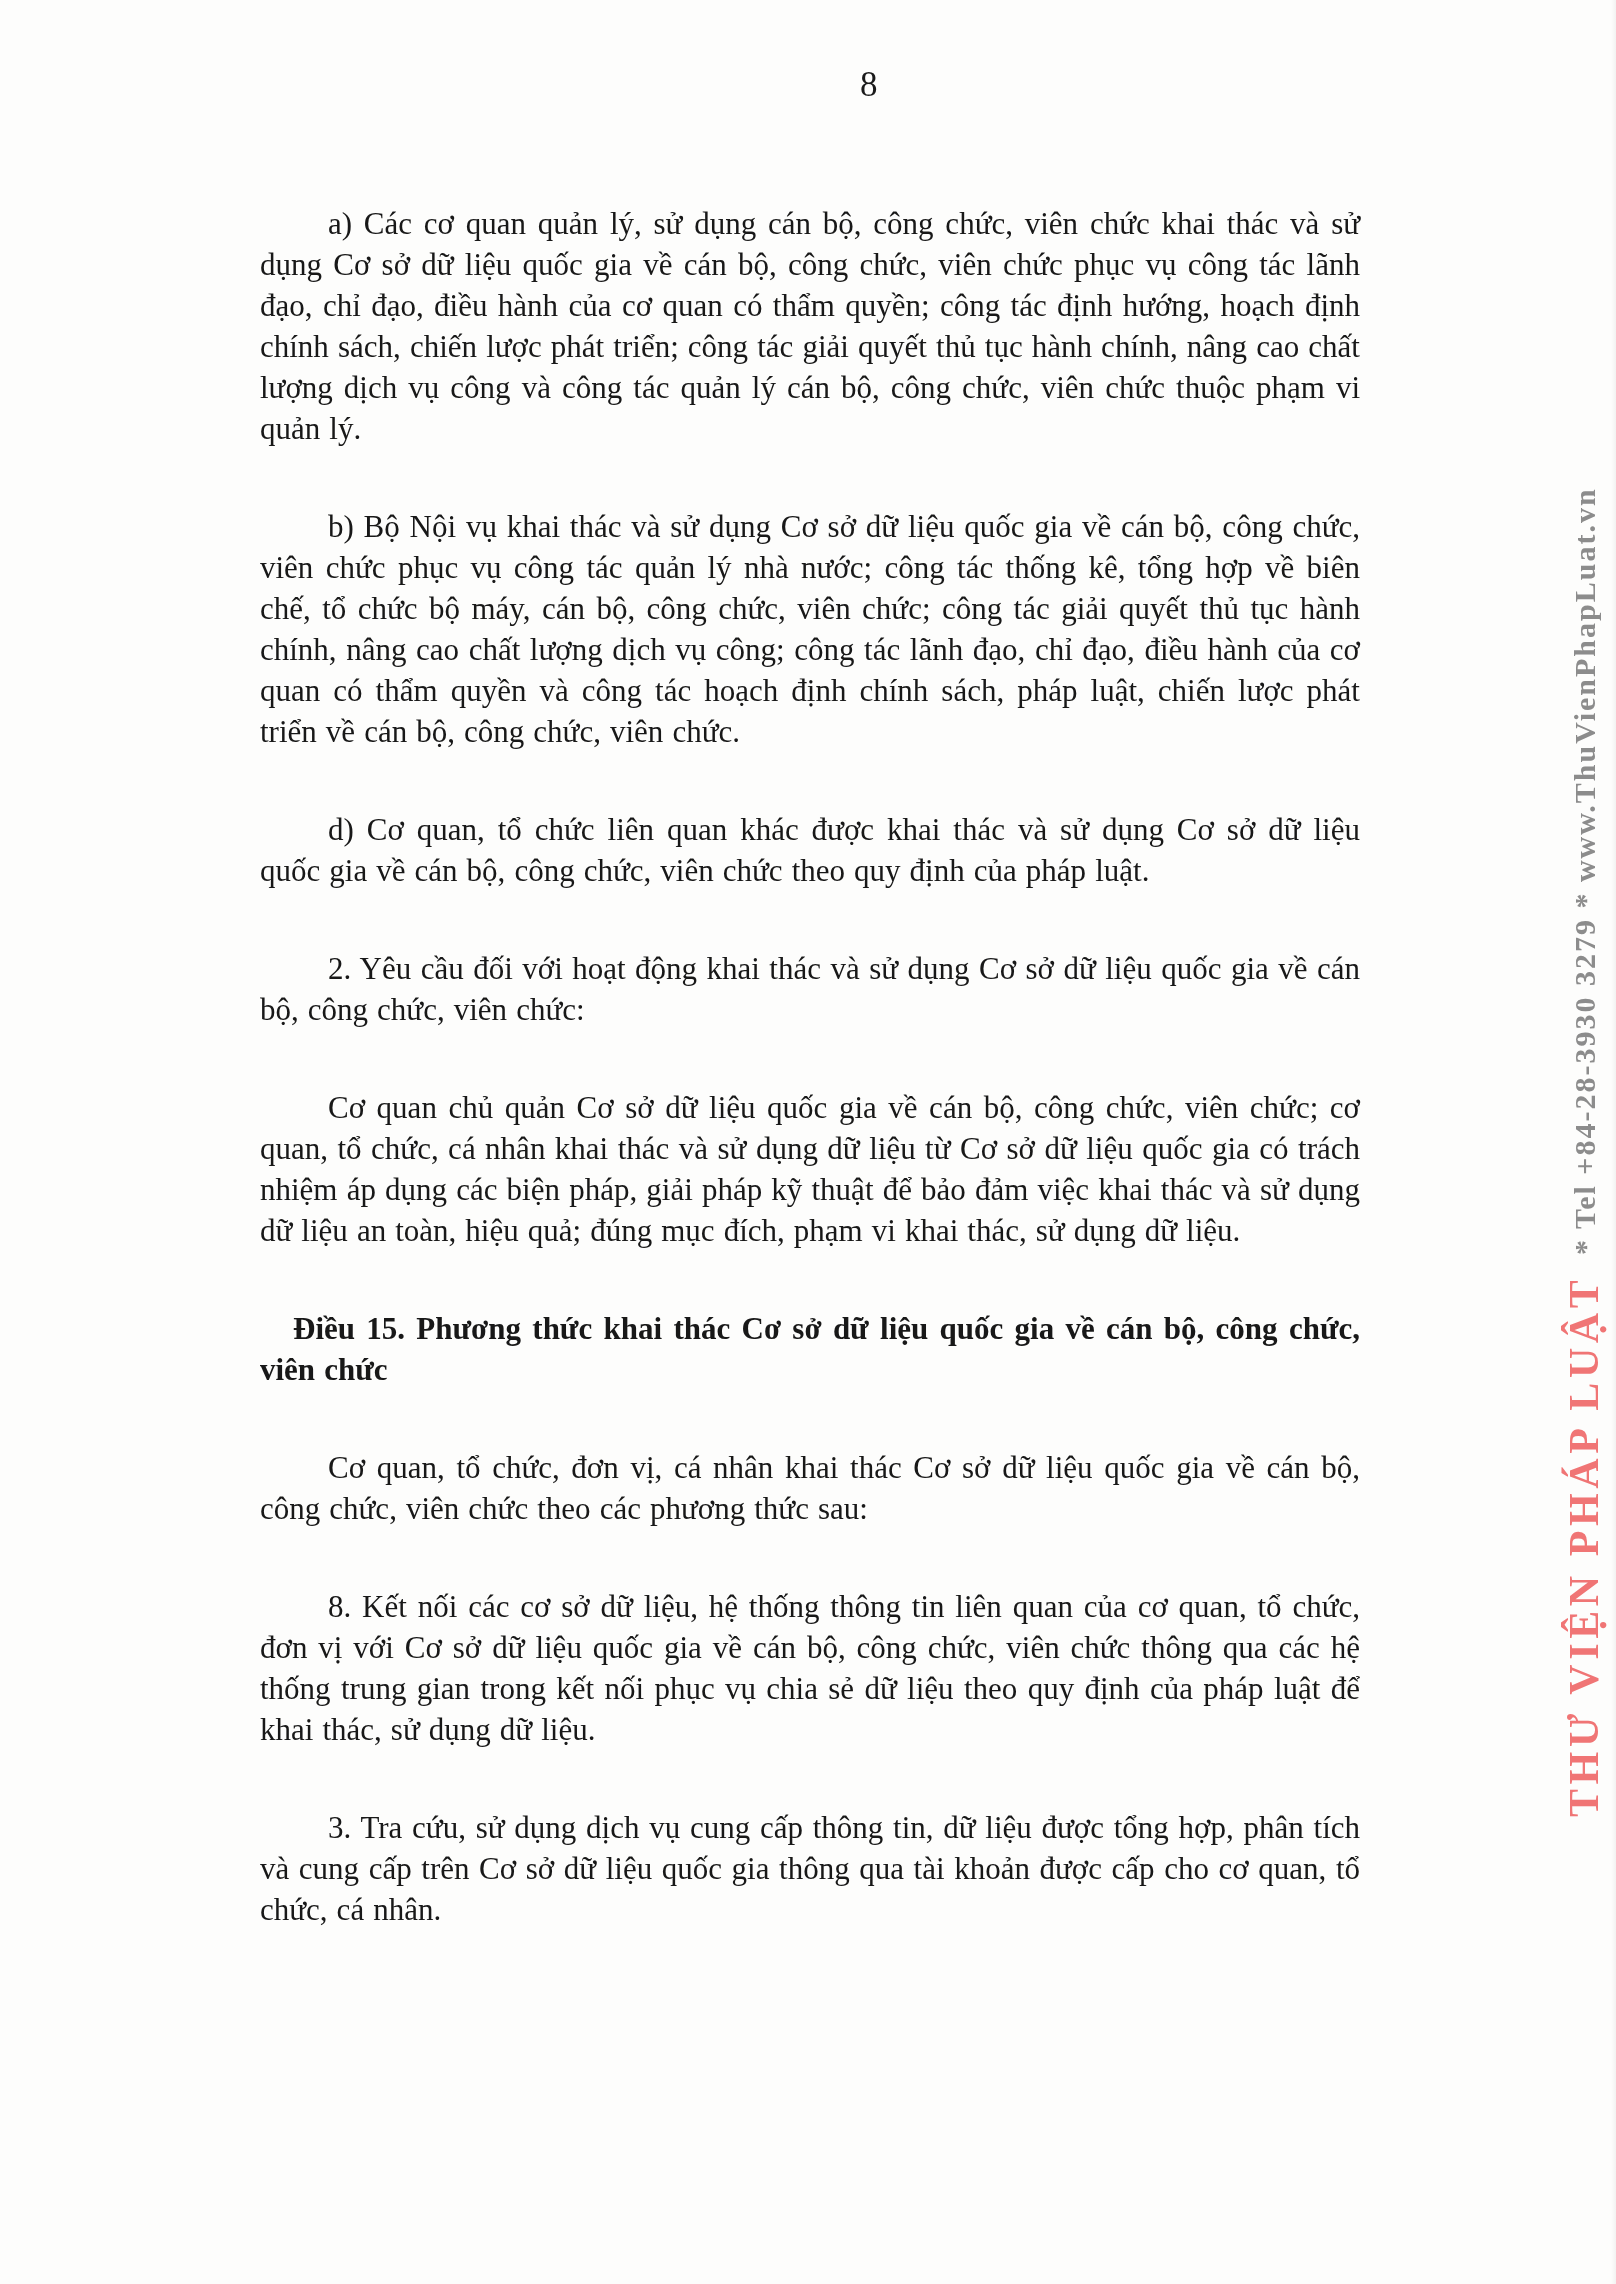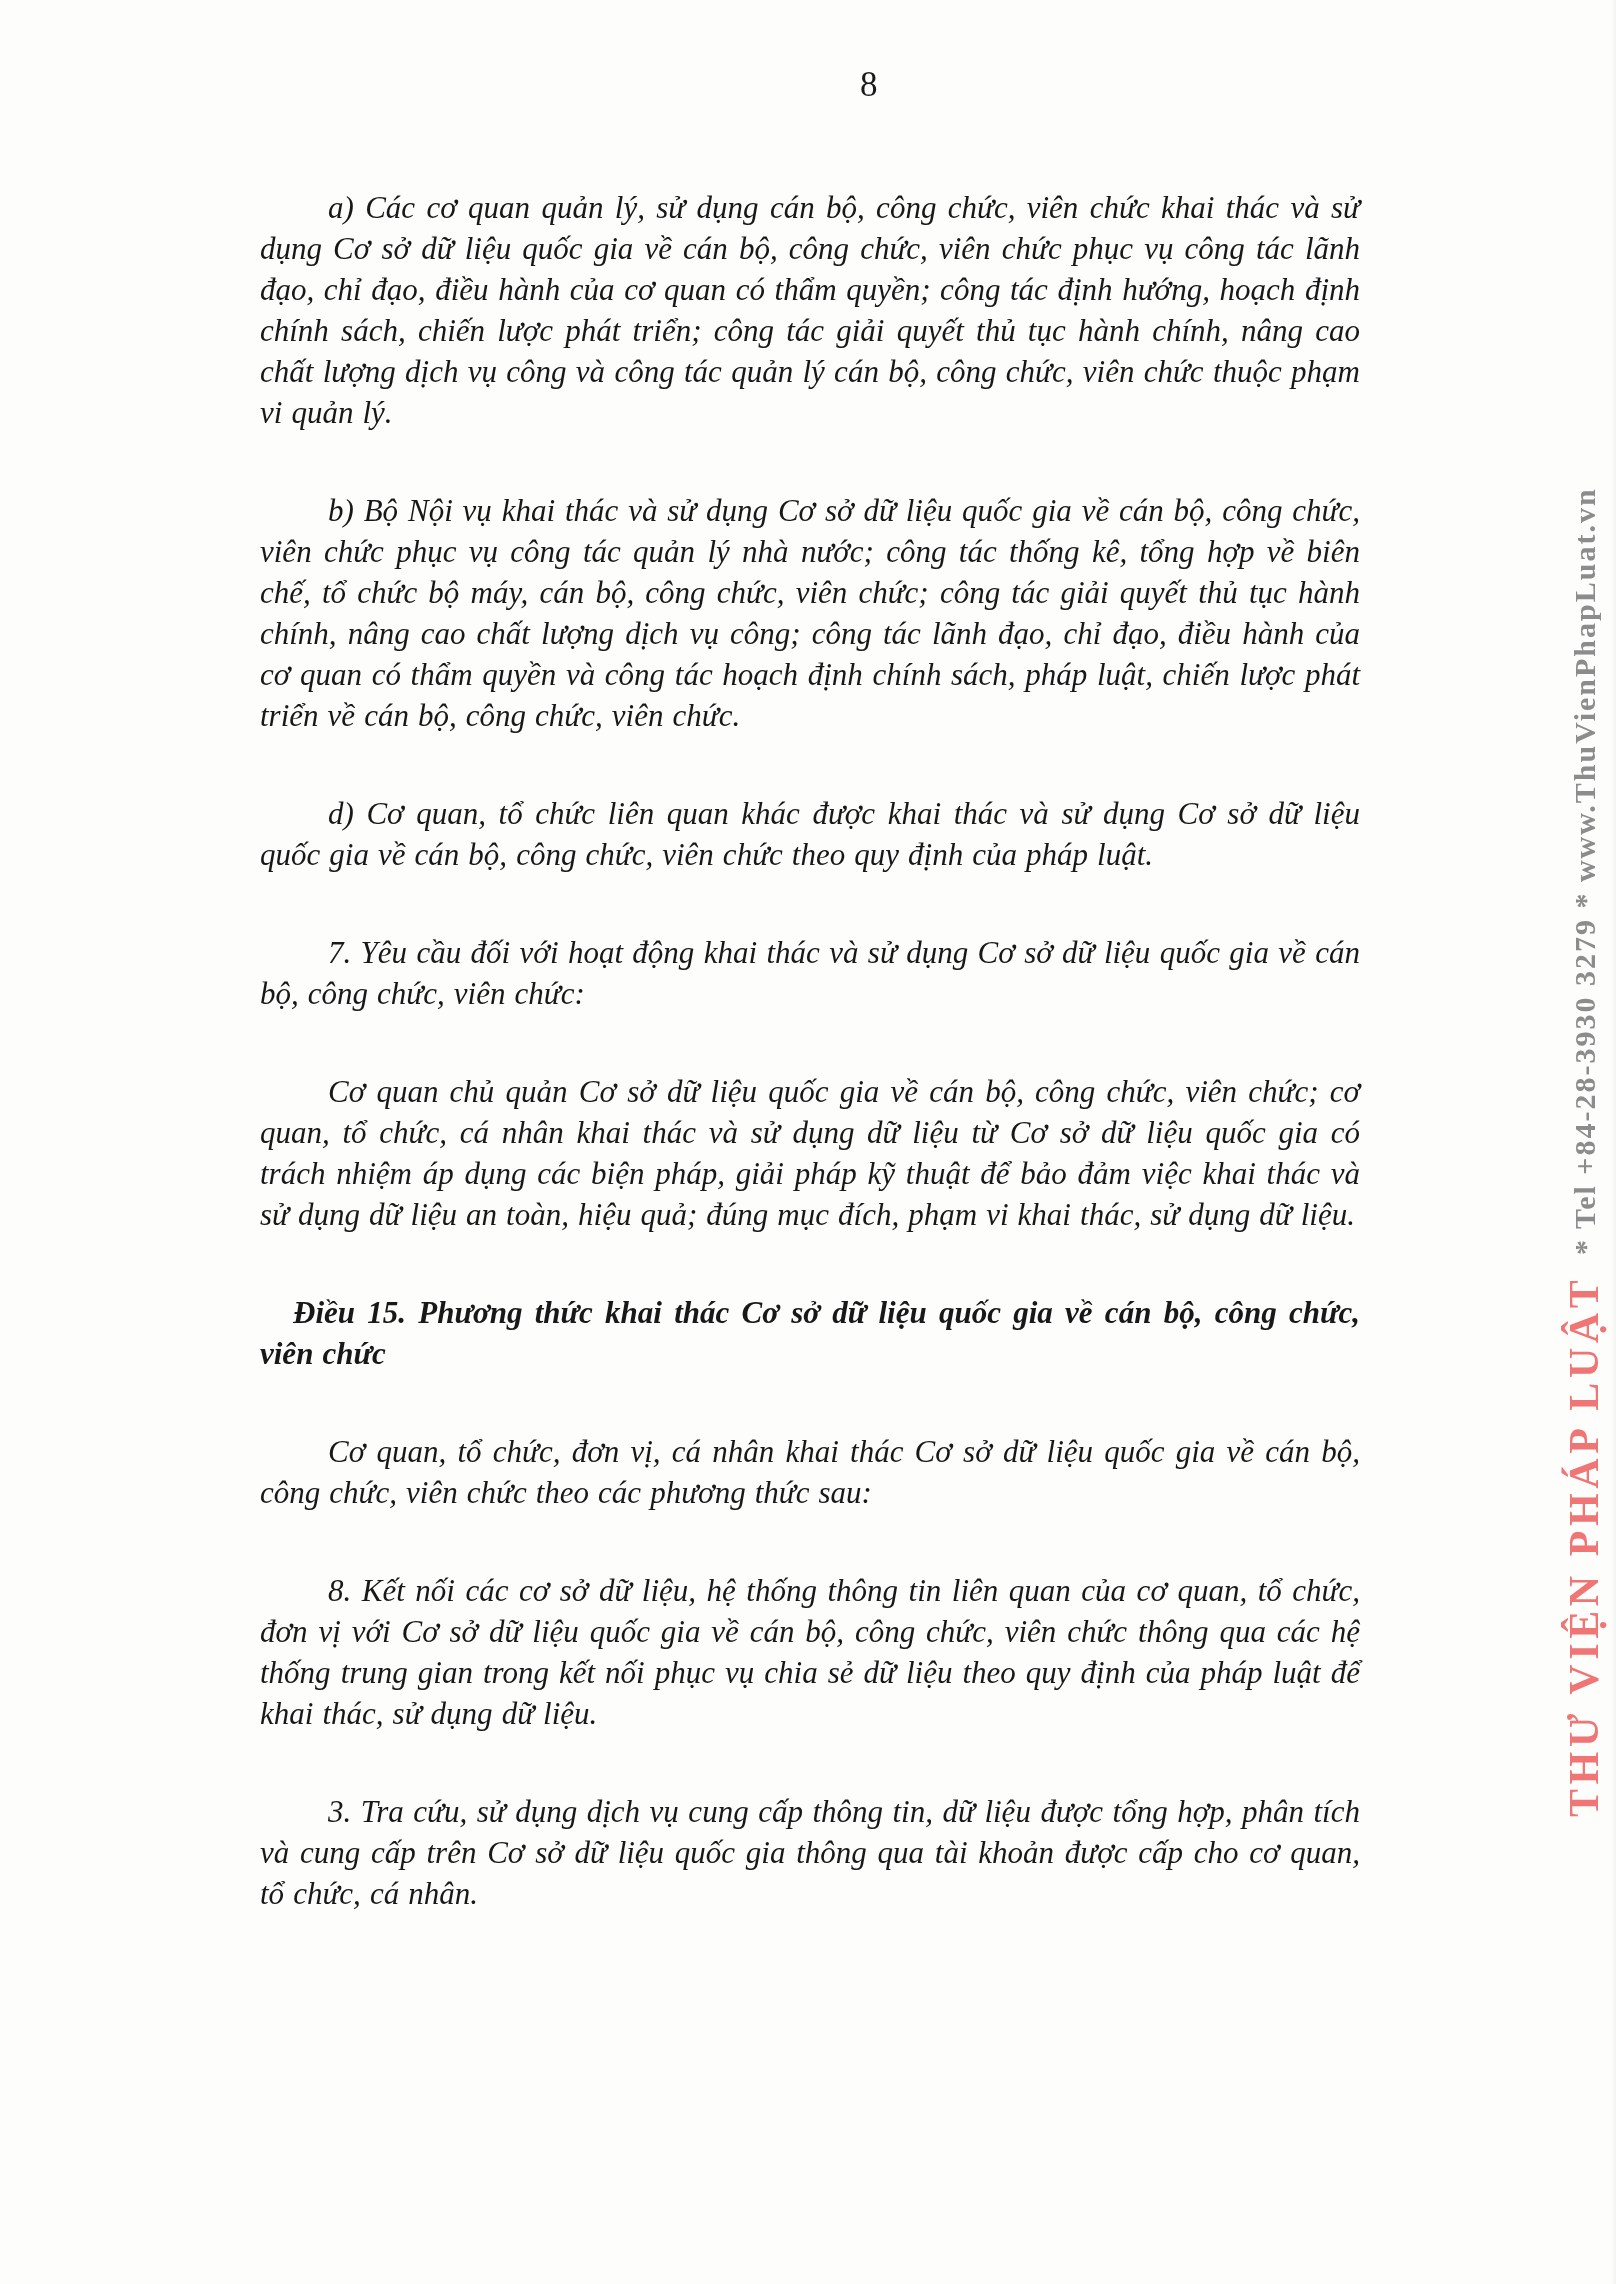--- a/index.html
+++ b/index.html
@@ -28,24 +28,23 @@
   .page-number {
     position: absolute;
     top: 65px;
     left: 860px;
     font-size: 35px;
     line-height: 39px;
     color: #1a1a1a;
   }
   .content {
     position: absolute;
-    top: 187px;
+    top: 203px;
     left: 260px;
     width: 1100px;
-    font-style: italic;
   }
   .para {
     margin: 0 0 57px 0;
     font-size: 31px;
     line-height: 41px;
     text-align: justify;
     text-indent: 68px;
     word-spacing: 1.3px;
   }
   .para.heading {
@@ -82,21 +81,21 @@
 <body>
 
 <div class="page">
 
   <div class="page-number">8</div>
 
   <main class="content">
     <p class="para">a) Các cơ quan quản lý, sử dụng cán bộ, công chức, viên chức khai thác và sử dụng Cơ sở dữ liệu quốc gia về cán bộ, công chức, viên chức phục vụ công tác lãnh đạo, chỉ đạo, điều hành của cơ quan có thẩm quyền; công tác định hướng, hoạch định chính sách, chiến lược phát triển; công tác giải quyết thủ tục hành chính, nâng cao chất lượng dịch vụ công và công tác quản lý cán bộ, công chức, viên chức thuộc phạm vi quản lý.</p>
     <p class="para">b) Bộ Nội vụ khai thác và sử dụng Cơ sở dữ liệu quốc gia về cán bộ, công chức, viên chức phục vụ công tác quản lý nhà nước; công tác thống kê, tổng hợp về biên chế, tổ chức bộ máy, cán bộ, công chức, viên chức; công tác giải quyết thủ tục hành chính, nâng cao chất lượng dịch vụ công; công tác lãnh đạo, chỉ đạo, điều hành của cơ quan có thẩm quyền và công tác hoạch định chính sách, pháp luật, chiến lược phát triển về cán bộ, công chức, viên chức.</p>
     <p class="para">d) Cơ quan, tổ chức liên quan khác được khai thác và sử dụng Cơ sở dữ liệu quốc gia về cán bộ, công chức, viên chức theo quy định của pháp luật.</p>
-    <p class="para">7. Yêu cầu đối với hoạt động khai thác và sử dụng Cơ sở dữ liệu quốc gia về cán bộ, công chức, viên chức:</p>
+    <p class="para">2. Yêu cầu đối với hoạt động khai thác và sử dụng Cơ sở dữ liệu quốc gia về cán bộ, công chức, viên chức:</p>
     <p class="para">Cơ quan chủ quản Cơ sở dữ liệu quốc gia về cán bộ, công chức, viên chức; cơ quan, tổ chức, cá nhân khai thác và sử dụng dữ liệu từ Cơ sở dữ liệu quốc gia có trách nhiệm áp dụng các biện pháp, giải pháp kỹ thuật để bảo đảm việc khai thác và sử dụng dữ liệu an toàn, hiệu quả; đúng mục đích, phạm vi khai thác, sử dụng dữ liệu.</p>
     <p class="para heading">Điều 15. Phương thức khai thác Cơ sở dữ liệu quốc gia về cán bộ, công chức, viên chức</p>
     <p class="para">Cơ quan, tổ chức, đơn vị, cá nhân khai thác Cơ sở dữ liệu quốc gia về cán bộ, công chức, viên chức theo các phương thức sau:</p>
     <p class="para">8. Kết nối các cơ sở dữ liệu, hệ thống thông tin liên quan của cơ quan, tổ chức, đơn vị với Cơ sở dữ liệu quốc gia về cán bộ, công chức, viên chức thông qua các hệ thống trung gian trong kết nối phục vụ chia sẻ dữ liệu theo quy định của pháp luật để khai thác, sử dụng dữ liệu.</p>
     <p class="para">3. Tra cứu, sử dụng dịch vụ cung cấp thông tin, dữ liệu được tổng hợp, phân tích và cung cấp trên Cơ sở dữ liệu quốc gia thông qua tài khoản được cấp cho cơ quan, tổ chức, cá nhân.</p>
   </main>
 
   <div class="watermark">
     <span class="wm-brand">THƯ VIỆN PHÁP LUẬT</span>
     <span class="wm-contact">*  Tel +84-28-3930 3279  *  www.ThuVienPhapLuat.vn</span>

